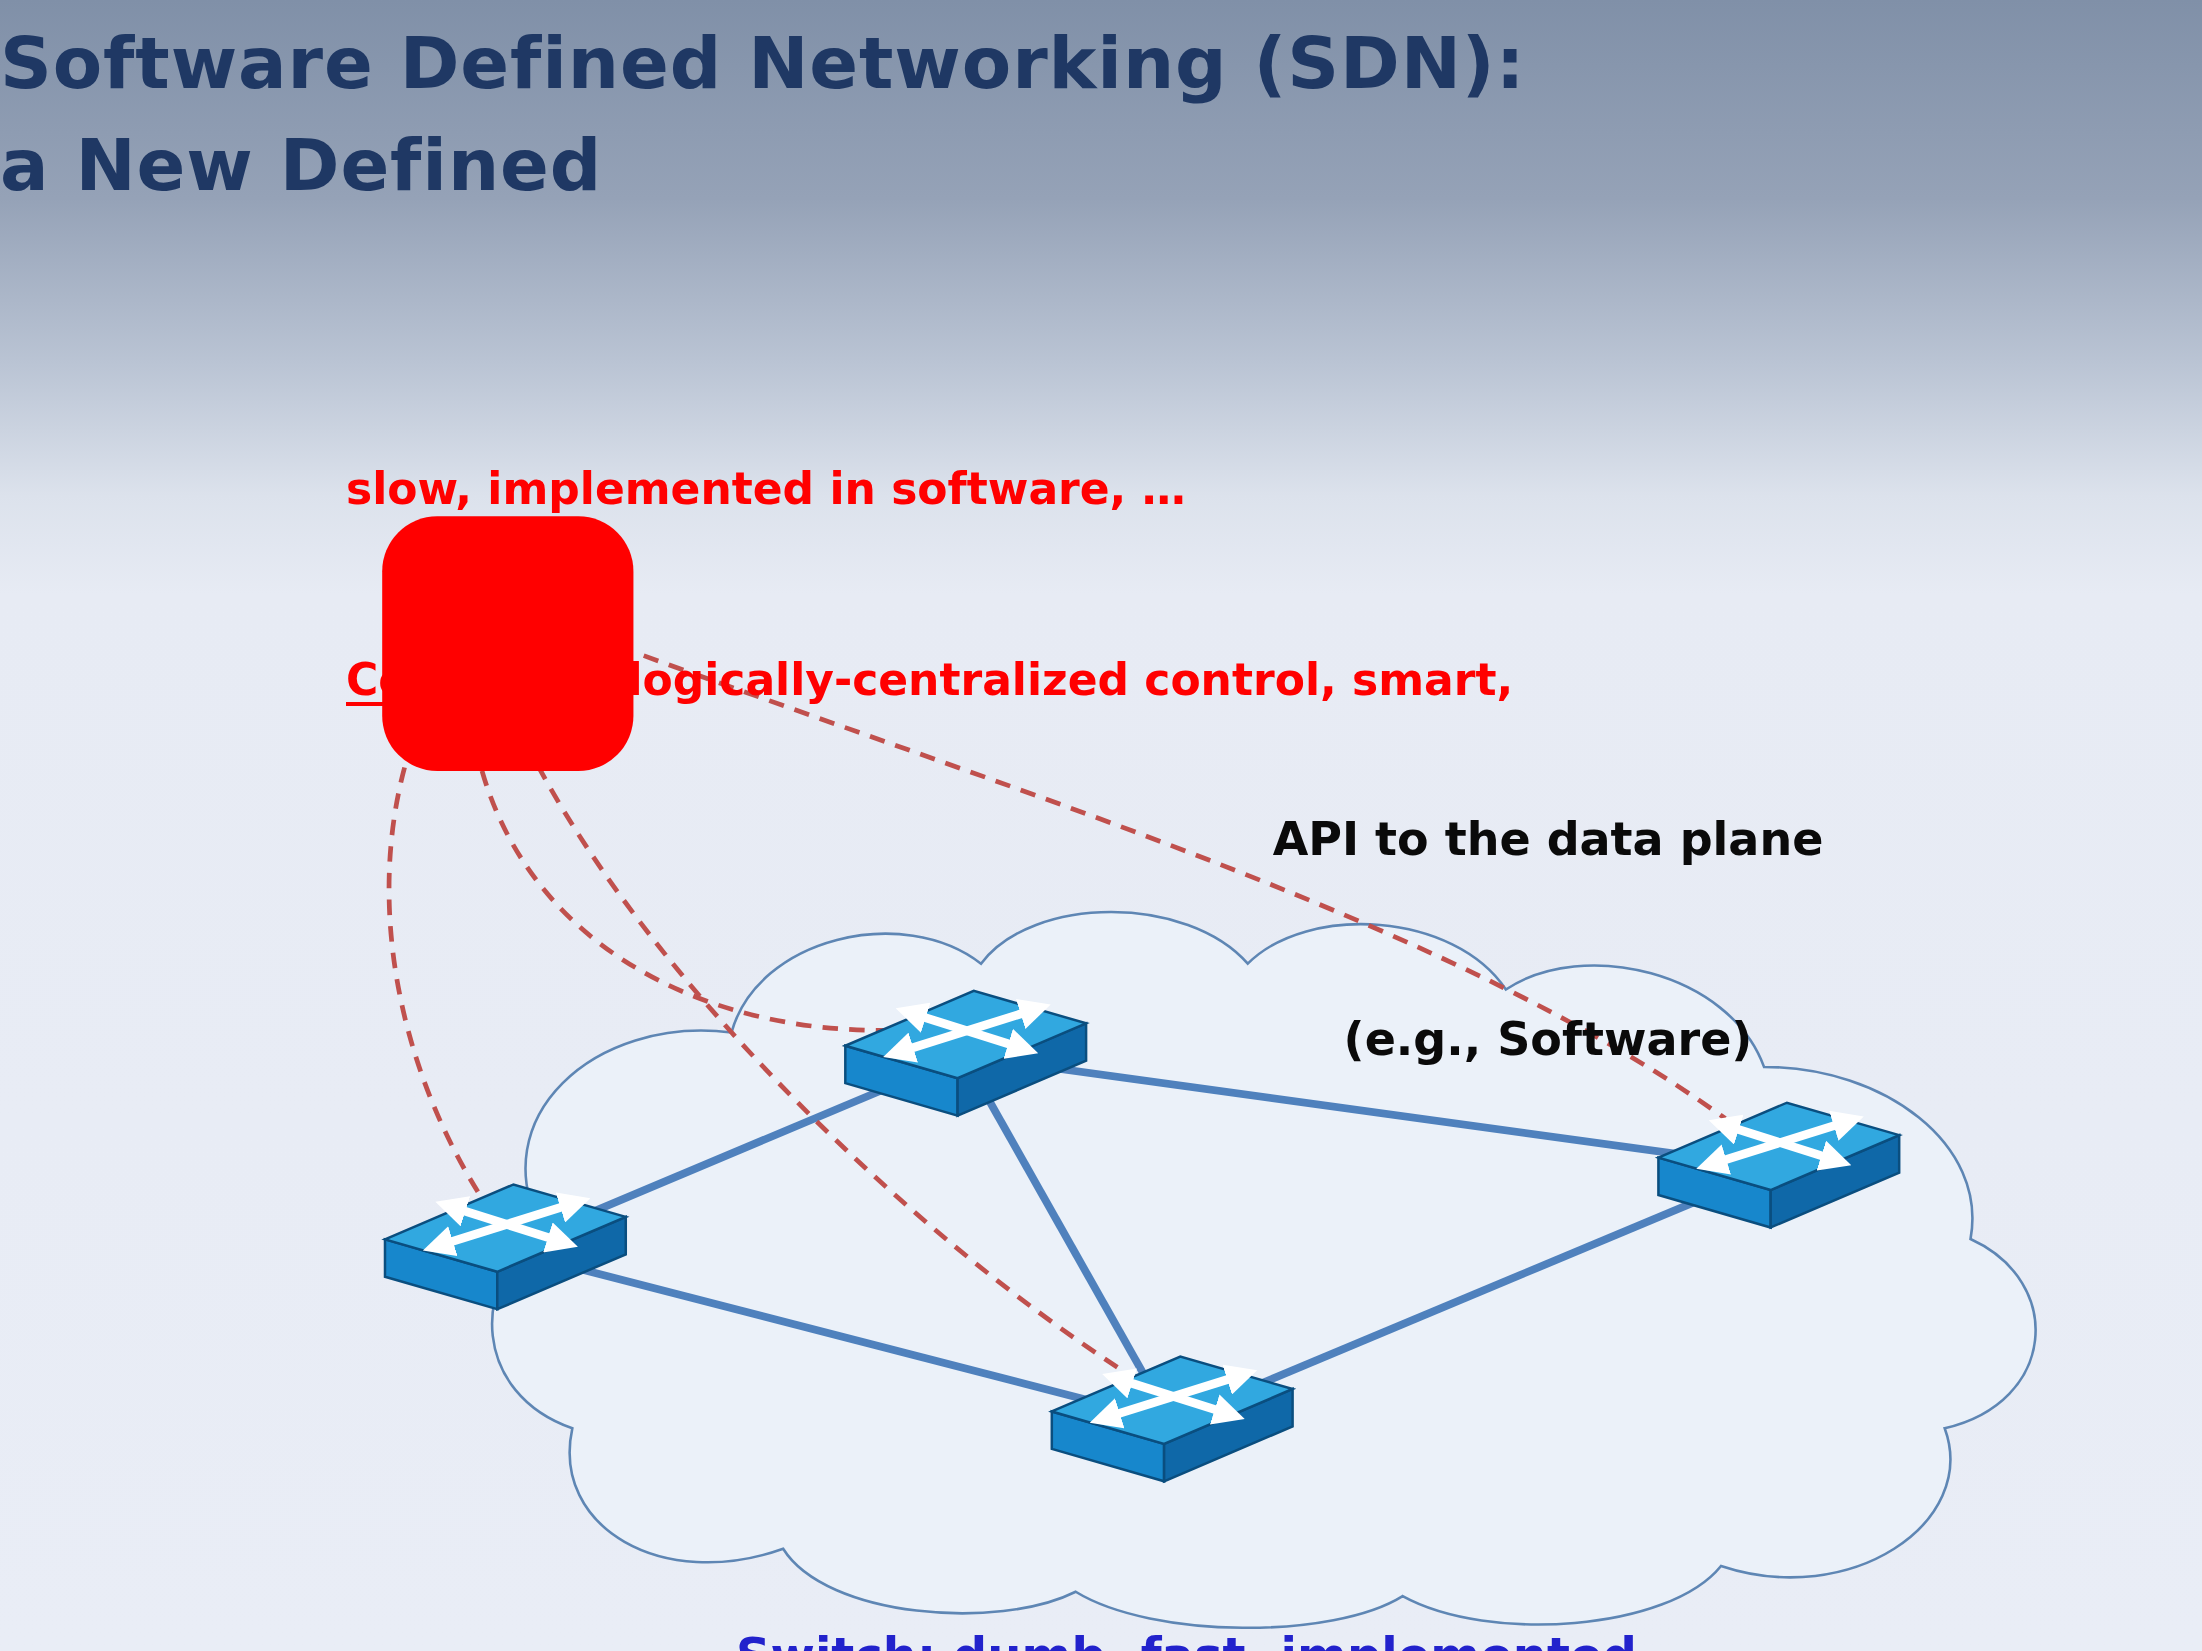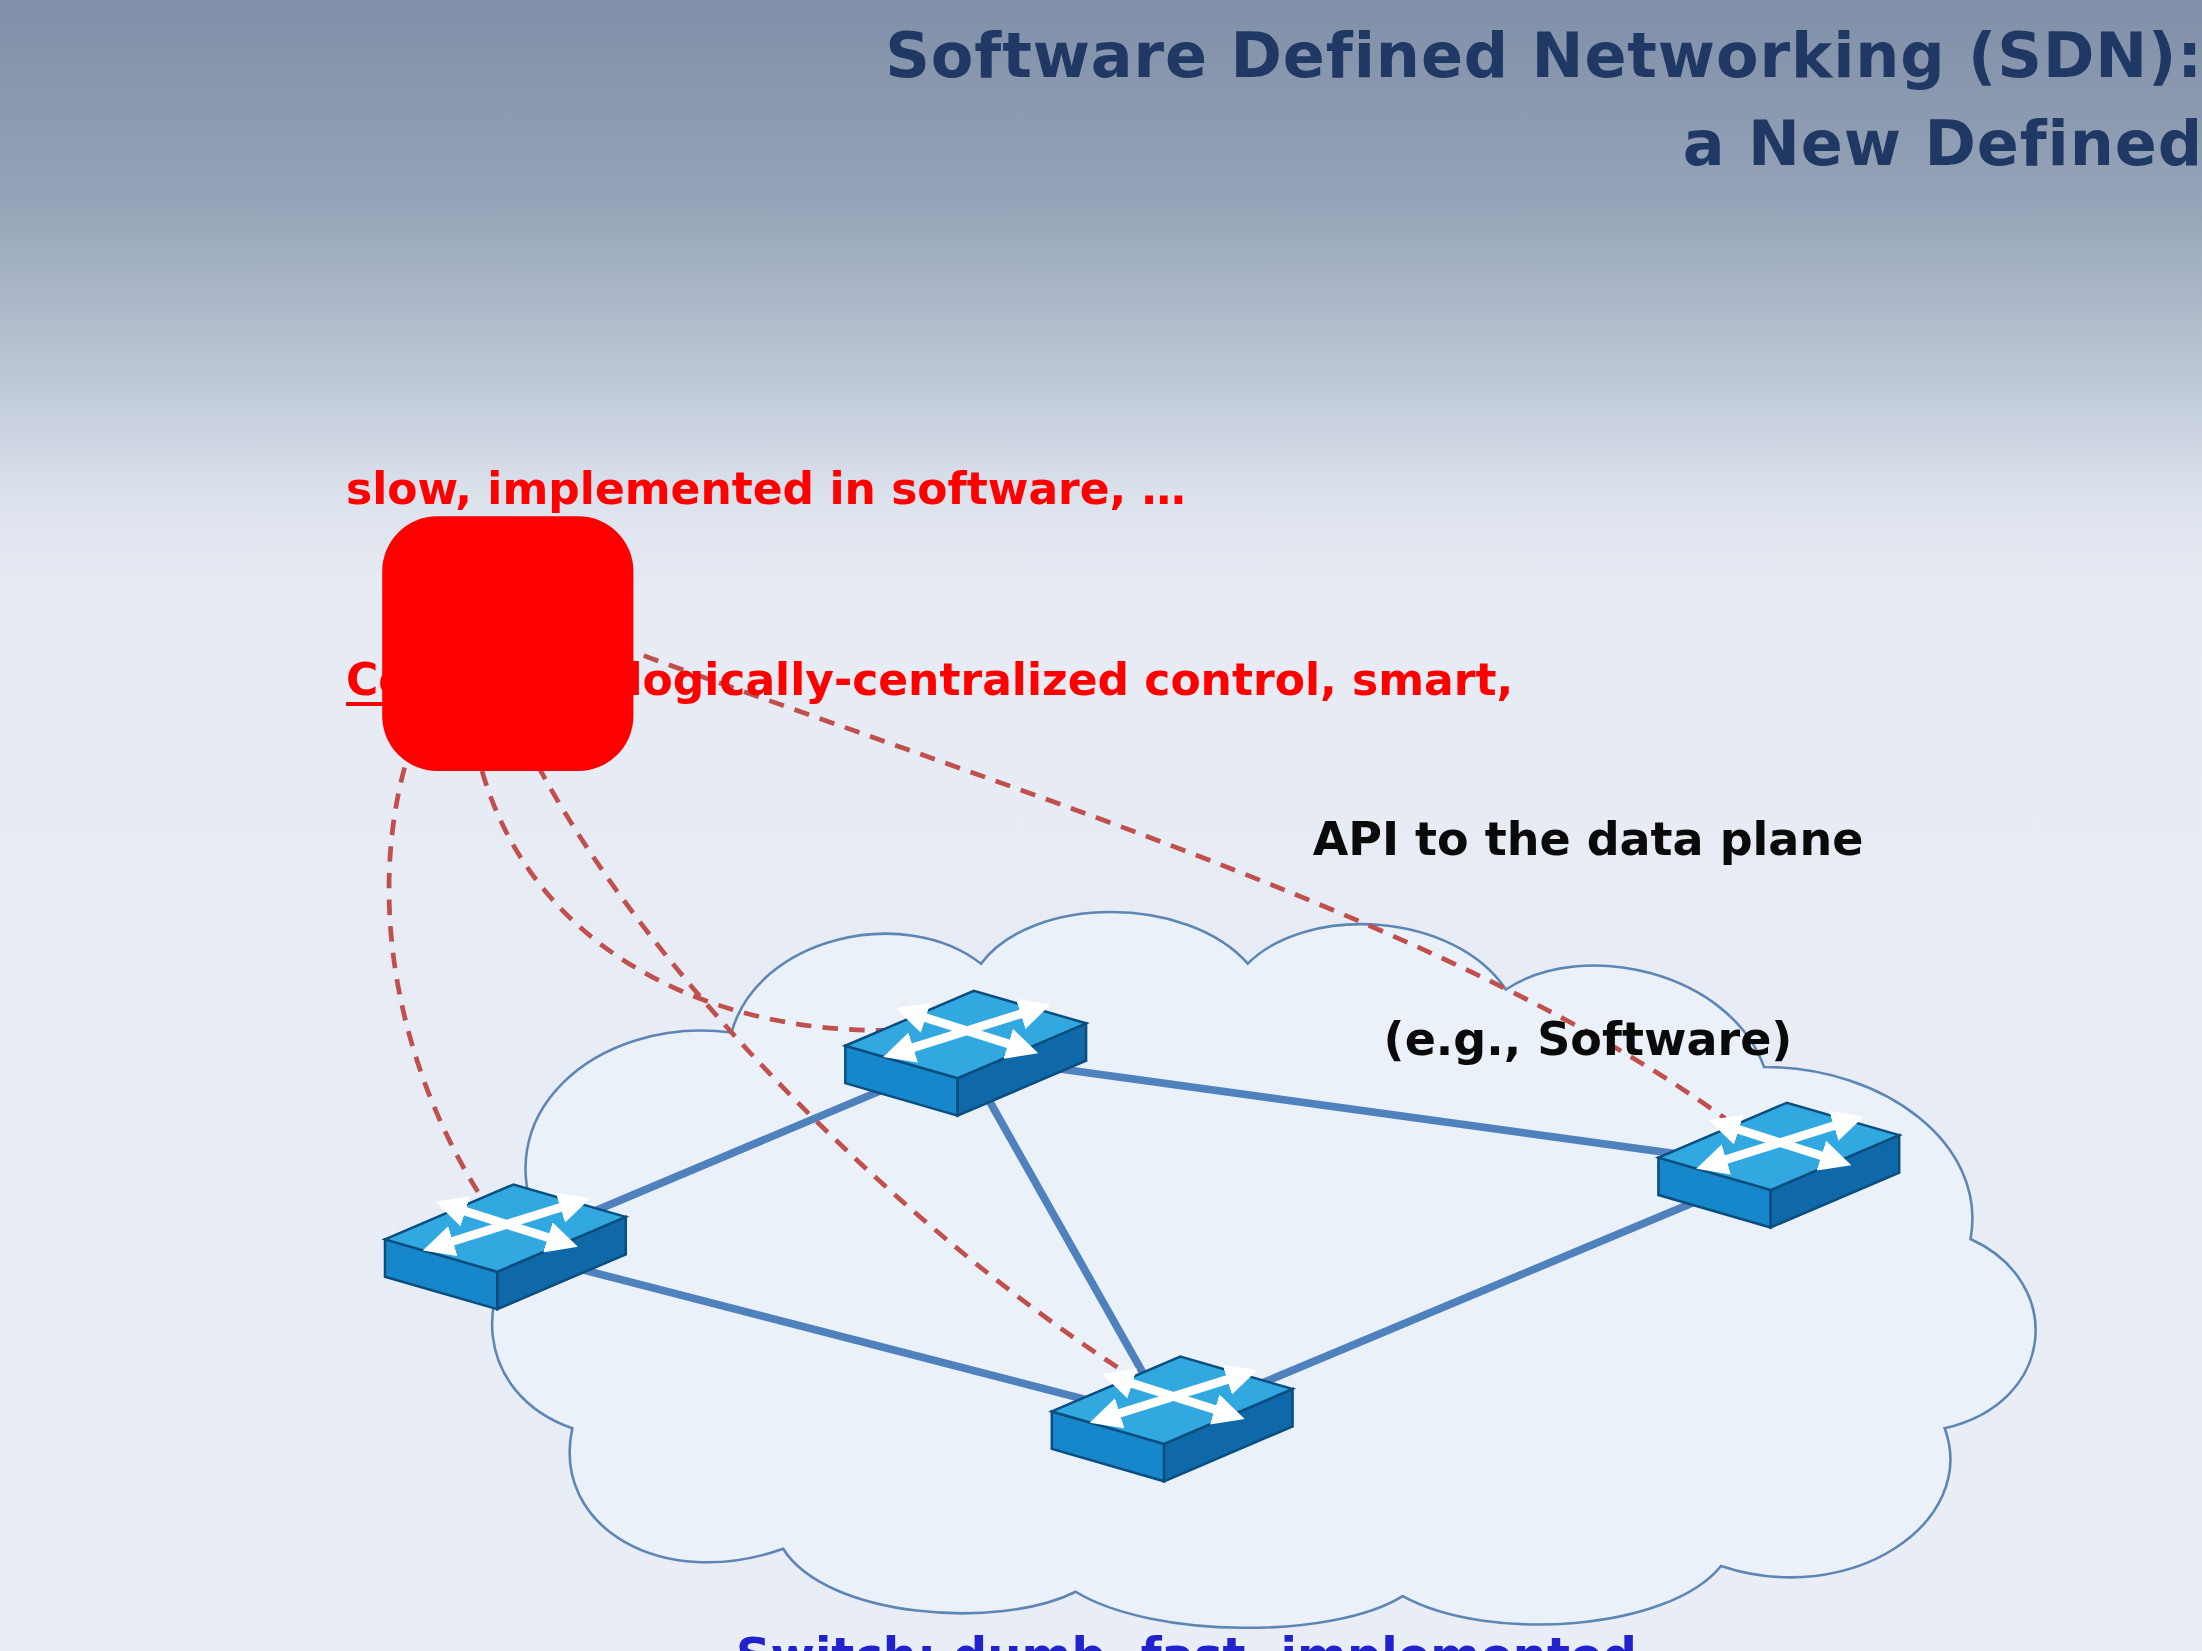--- a/index.html
+++ b/index.html
@@ -7,34 +7,34 @@
     position:relative;
     width:2203px;height:1652px;
     overflow:hidden;
     font-family:"DejaVu Sans", sans-serif;
     background:linear-gradient(180deg,
       #8090A8 0%, #95A2B7 12%, #BAC4D4 22%,
       #DCE2EC 30%, #E7EBF4 36%, #E9EDF6 100%);
   }
   .title{
     position:absolute;top:12px;left:0;width:100%;
-    text-align:right;
+    text-align:left;
     color:#1F3864;
-    font-size:62px;font-weight:bold;
+    font-size:72px;font-weight:bold;
     line-height:1.42;
     letter-spacing:0.9px;
   }
   .note{position:absolute;font-weight:bold;line-height:1.45;white-space:pre;}
   .note-controller{
     left:346px;top:329px;
     color:#FF0000;font-size:44px;
   }
   .note-controller .term{text-decoration:underline;text-underline-offset:6.9px;}
   .note-api{
-    left:1158px;top:673px;width:860px;
+    left:1118px;top:673px;width:860px;
     text-align:center;color:#0A0A0A;font-size:46px;
   }
   .note-switch{
     left:736px;top:1482px;
     color:#2222CC;font-size:48px;
   }
   svg.diagram{position:absolute;left:0;top:0;}
 </style>
 </head>
 <body>

